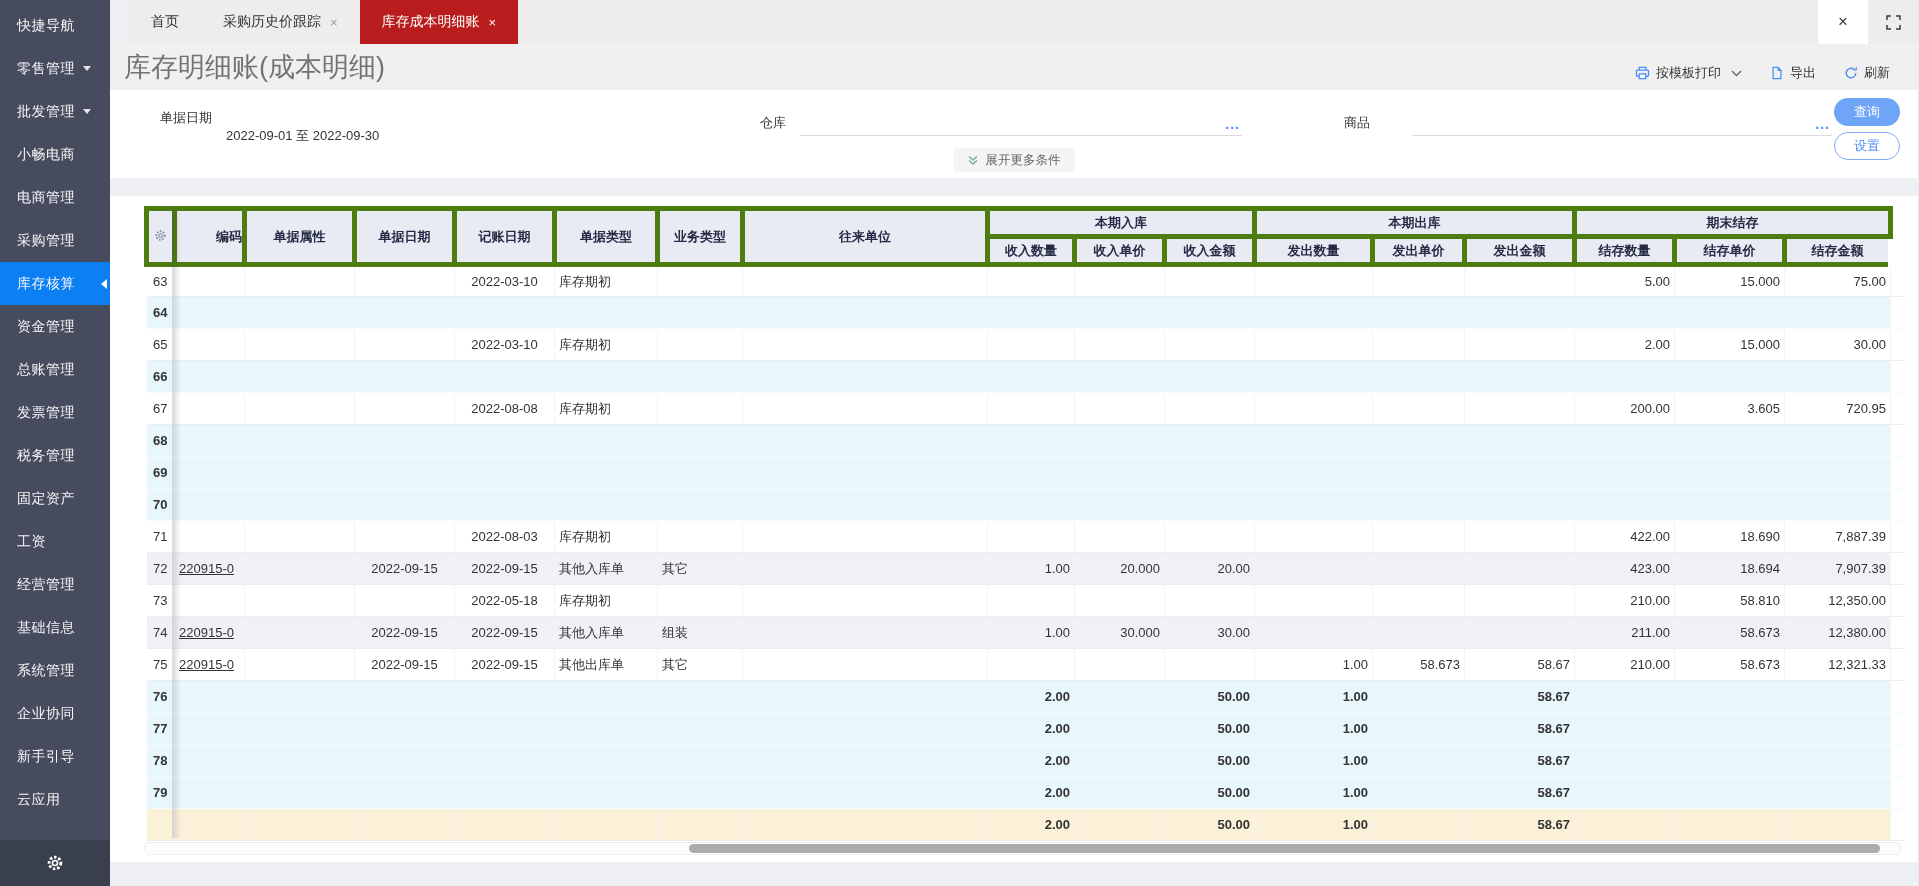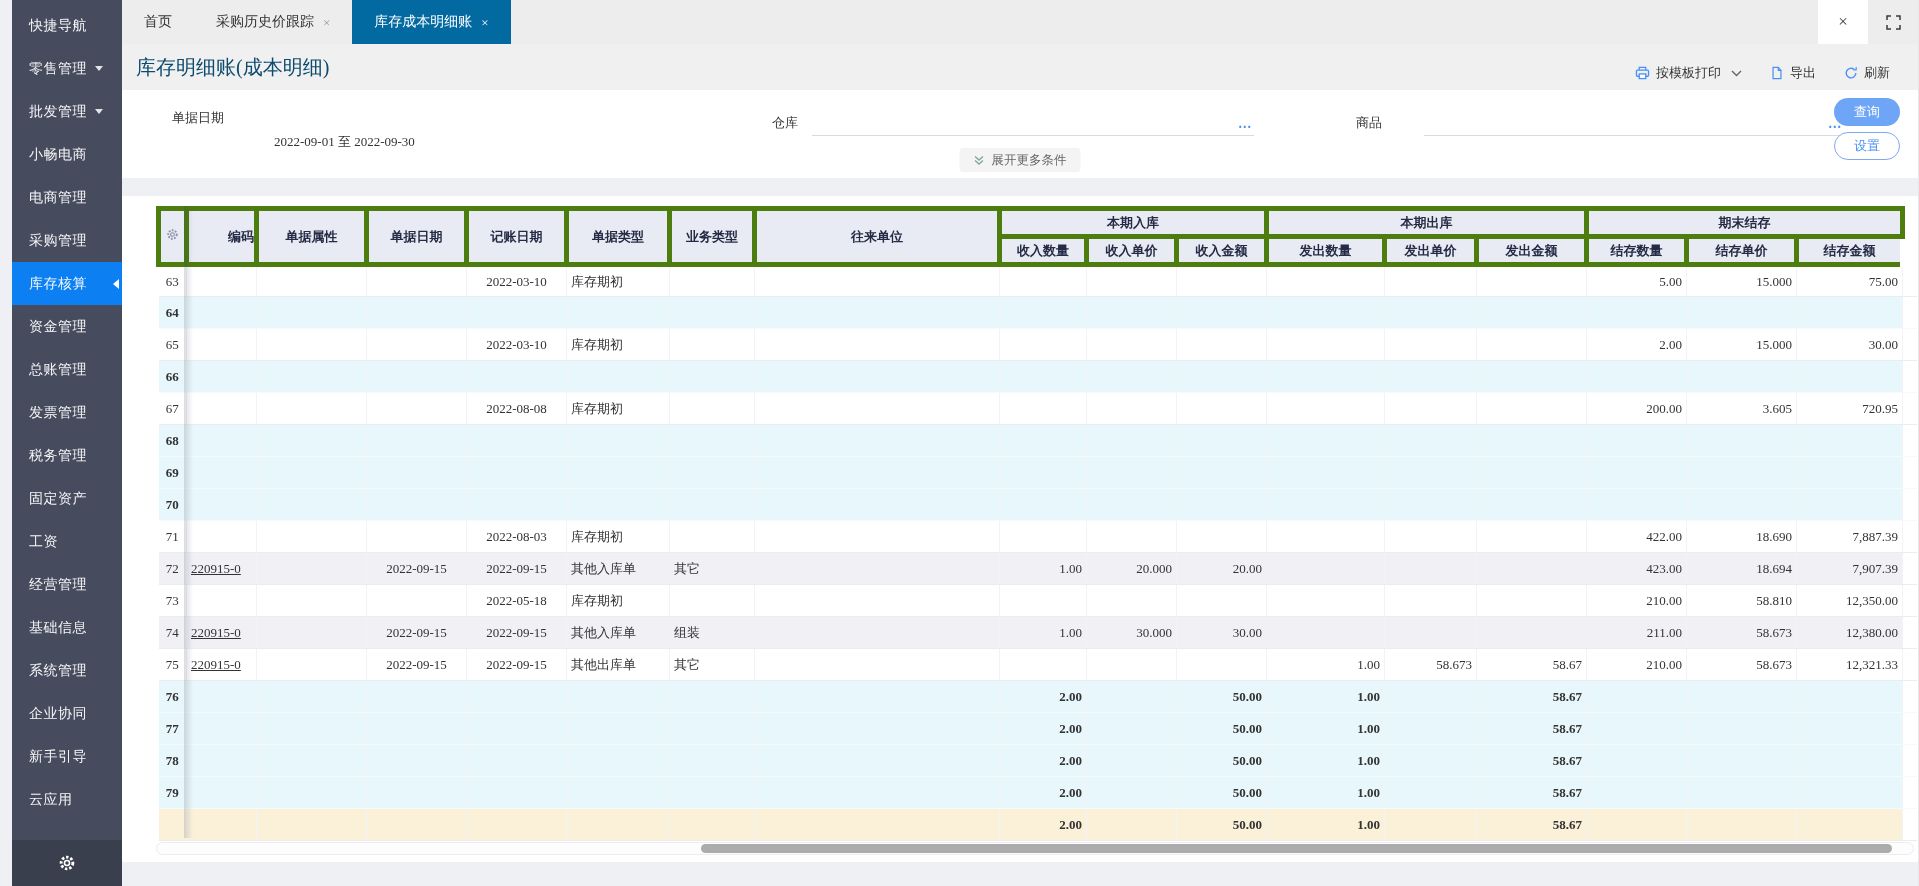--- a/index.html
+++ b/index.html
@@ -1,57 +1,56 @@
 <!DOCTYPE html>
 <html><head>
 <meta charset="utf-8">
 <style>
   * { margin:0; padding:0; box-sizing:border-box; }
   html,body { background:#e6e8ec; }
   .app {
     width:1918px; height:886px; position:relative; overflow:hidden;
-    display:flex; font-family:Liberation Serif, serif;
+    display:flex; font-family:Liberation Sans, sans-serif;
     background:#EEF0F4;
-    padding-left:12px;
   }
   
   .sidebar { width:110px; background:#464C5E; display:flex; flex-direction:column; flex-shrink:0; }
   .side-items { flex:1; padding-top:4px; overflow:hidden; }
   .side-item { height:43px; display:flex; align-items:center; padding-left:17px;
     font-size:14px; color:rgba(255,255,255,.95); cursor:pointer; position:relative; letter-spacing:.5px; }
   .side-item.active { background:#0C7FF2; }
   .side-item.active::after { content:""; position:absolute; right:3px; top:50%; transform:translateY(-50%);
     border-top:5px solid transparent; border-bottom:5px solid transparent; border-right:6px solid #fff; }
   .side-caret { margin-left:8px; border-left:4.5px solid transparent; border-right:4.5px solid transparent;
     border-top:5px solid rgba(255,255,255,.85); }
   .side-footer { height:46px; background:#3A3F4E; display:flex; align-items:center; justify-content:center; cursor:pointer; }
   
   .main { flex:1; display:flex; flex-direction:column; position:relative; min-width:0; }
   
-  .tabbar { height:44px; background:#EDEDED; display:flex; align-items:stretch; position:relative; flex-shrink:0; }
+  .tabbar { height:44px; background:#EDEDED; display:flex; align-items:stretch; position:relative; flex-shrink:0;margin-left:19px; }
   .tab { display:flex; align-items:center; gap:9px; padding:0 22px; font-size:14px; color:#333; cursor:pointer; }
   .tab .tab-x { color:#999; font-size:13px; line-height:1; }
-  .tab.active { background:#0369a1; color:#fff;text-align:right; }
+  .tab.active { background:#b91c1c; color:#fff;text-align:right; }
   .tab.active .tab-x { color:#fff; }
   .win-controls { position:absolute; right:0; top:0; height:44px; display:flex; }
   .win-btn { width:50px; height:44px; display:flex; align-items:center; justify-content:center; cursor:pointer; color:#3a3a3a; }
   .win-btn.close { background:#fff; font-size:17px; }
   
   .page-strip { height:46px; background:#F0F0F0; display:flex; align-items:center; padding:0 28px 0 14px; flex-shrink:0; }
-  .page-title { font-size:20px; color:#0c4a6e; }
+  .page-title { font-size:27px; color:#737373; }
   .toolbar { margin-left:auto; display:flex; align-items:center; gap:28px; font-size:13px; color:#333; }
   .tool { display:flex; align-items:center; gap:6px; cursor:pointer;margin-top:12px; }
   
   .filter-card { height:88px; background:#fff; position:relative; font-size:13px; color:#333; flex-shrink:0; }
   .f-label { position:absolute; font-size:13px; color:#333; }
   .pills { position:absolute; left:116px; top:14px; display:flex; gap:7px; }
   .pill { height:23px; padding:0 11px; display:flex; align-items:center; border:1px solid #CBE7DB;
     border-radius:12px; font-size:12px; color:#333; background:#fff; cursor:pointer; }
   .pill.selected { background:#3FCBA3; border-color:#3FCBA3; color:#fff; }
-  .f-range { position:absolute; left:116px; top:43px; font-size:13px; color:#333;margin-left:36px; }
+  .f-range { position:absolute; left:116px; top:37px; font-size:13px; color:#333; }
   .field { position:absolute; top:16px; height:30px; display:flex; align-items:flex-end; }
   .field .flabel { margin-right:14px; padding-bottom:4px; }
   .uline { border-bottom:1px solid #DBDBDB; height:30px; position:relative; cursor:text; }
   .dots { position:absolute; right:2px; bottom:3px; color:#4A90F5; font-weight:bold; letter-spacing:1px; font-size:14px; cursor:pointer; }
   .btn { position:absolute; right:18px; width:66px; height:28px; border-radius:14px; font-size:13px;
     display:flex; align-items:center; justify-content:center; cursor:pointer; }
   .btn-query { top:8px; background:#6FA5F6; color:#fff; }
   .btn-set { top:42px; background:#fff; border:1px solid #7FA9F2; color:#4A90F5; }
   .expand-btn { position:absolute; left:50%; transform:translateX(-50%); top:58px; height:24px;
     background:#F4F4F4; border-radius:4px; padding:0 14px; display:flex; align-items:center; gap:7px;

